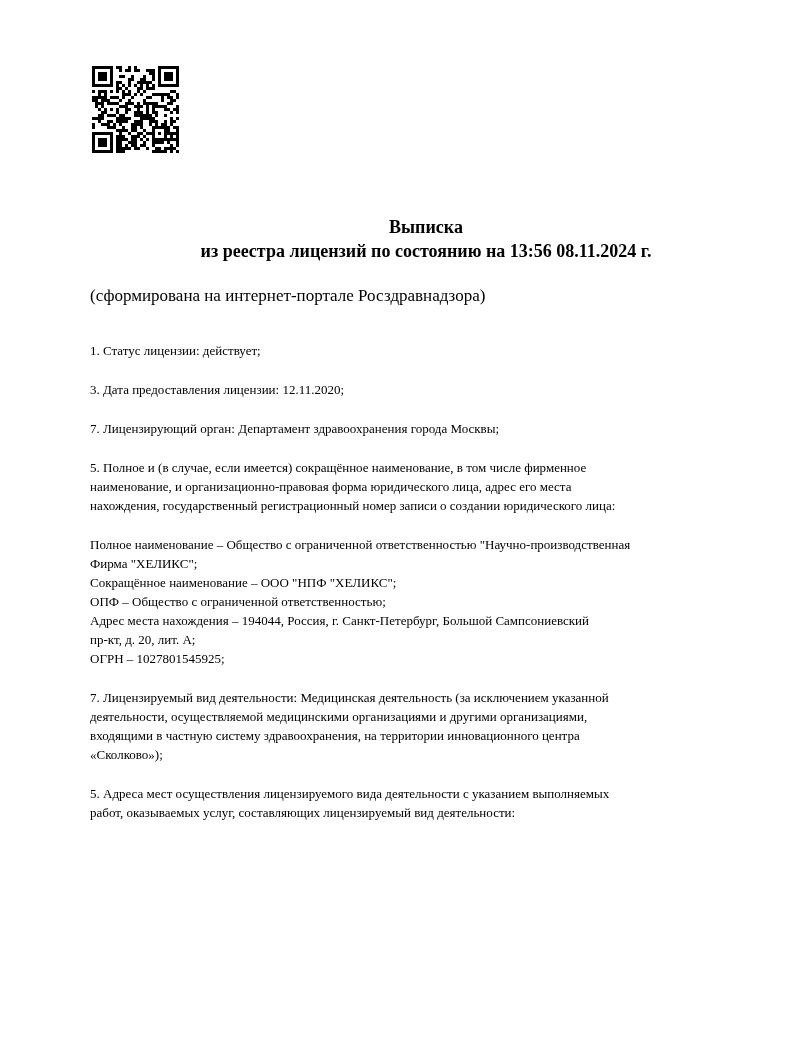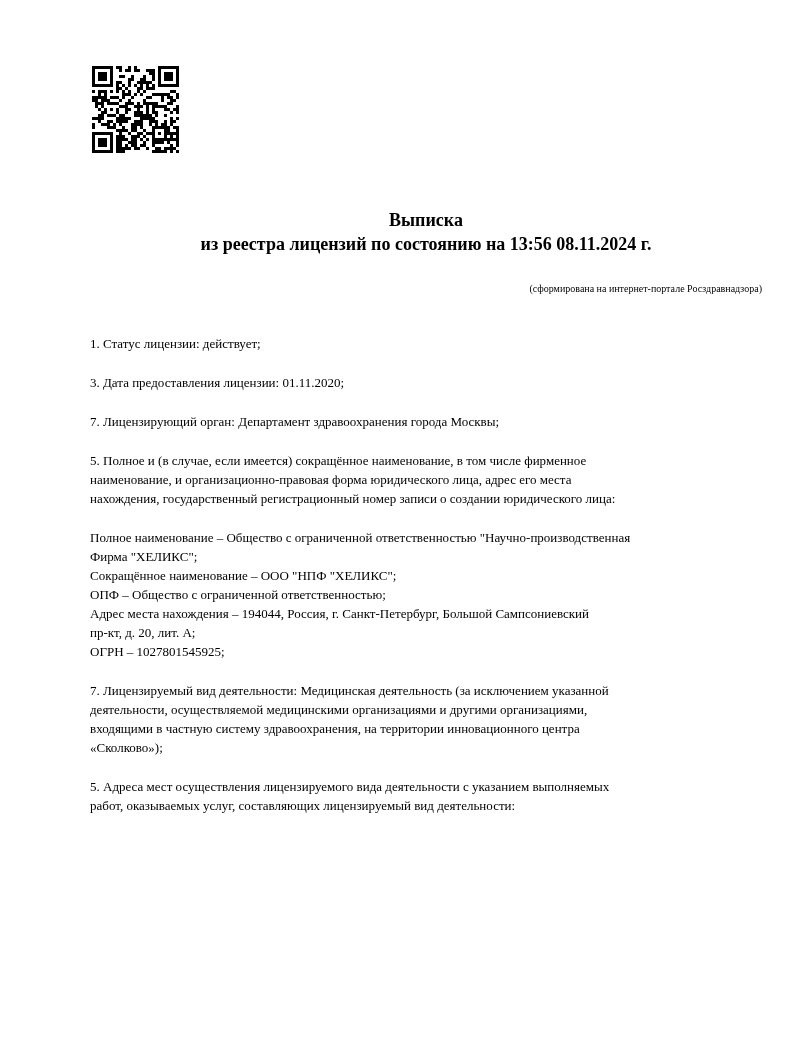--- a/index.html
+++ b/index.html
@@ -19,34 +19,34 @@
   .qr {
     position: absolute;
     left: 92px;
     top: 66px;
     width: 87px;
     height: 87px;
   }
   .content {
     position: absolute;
     left: 90px;
-    top: 208px;
+    top: 215px;
     width: 672px;
   }
   .title {
     font-size: 18px;
     font-weight: bold;
     text-align: center;
     line-height: 24px;
     margin: 0 0 24px 0;
     white-space: pre-line;
   }
   .subtitle {
-    font-size: 10px;
-    text-align: right;
+    font-size: 17px;
+    text-align: left;
     line-height: 17px;
     margin: 0 0 37px 0;
   }
   .body p {
     font-size: 13px;
     line-height: 19px;
     margin: 0 0 20px 0;
     white-space: pre-line;
   }
 </style>
@@ -493,21 +493,21 @@
       </svg></div>
 
   <div class="content">
     <h1 class="title">Выписка
 из реестра лицензий по состоянию на 13:56 08.11.2024 г.</h1>
 
     <div class="subtitle">(сформирована на интернет-портале Росздравнадзора)</div>
 
     <div class="body">
       <p>1. Статус лицензии: действует;</p>
-      <p>3. Дата предоставления лицензии: 01.11.2020;</p>
+      <p>3. Дата предоставления лицензии: 12.11.2020;</p>
       <p>7. Лицензирующий орган: Департамент здравоохранения города Москвы;</p>
       <p>5. Полное и (в случае, если имеется) сокращённое наименование, в том числе фирменное
 наименование, и организационно-правовая форма юридического лица, адрес его места
 нахождения, государственный регистрационный номер записи о создании юридического лица:</p>
       <p>Полное наименование – Общество с ограниченной ответственностью "Научно-производственная
 Фирма "ХЕЛИКС";
 Сокращённое наименование – ООО "НПФ "ХЕЛИКС";
 ОПФ – Общество с ограниченной ответственностью;
 Адрес места нахождения – 194044, Россия, г. Санкт-Петербург, Большой Сампсониевский
 пр-кт, д. 20, лит. А;

